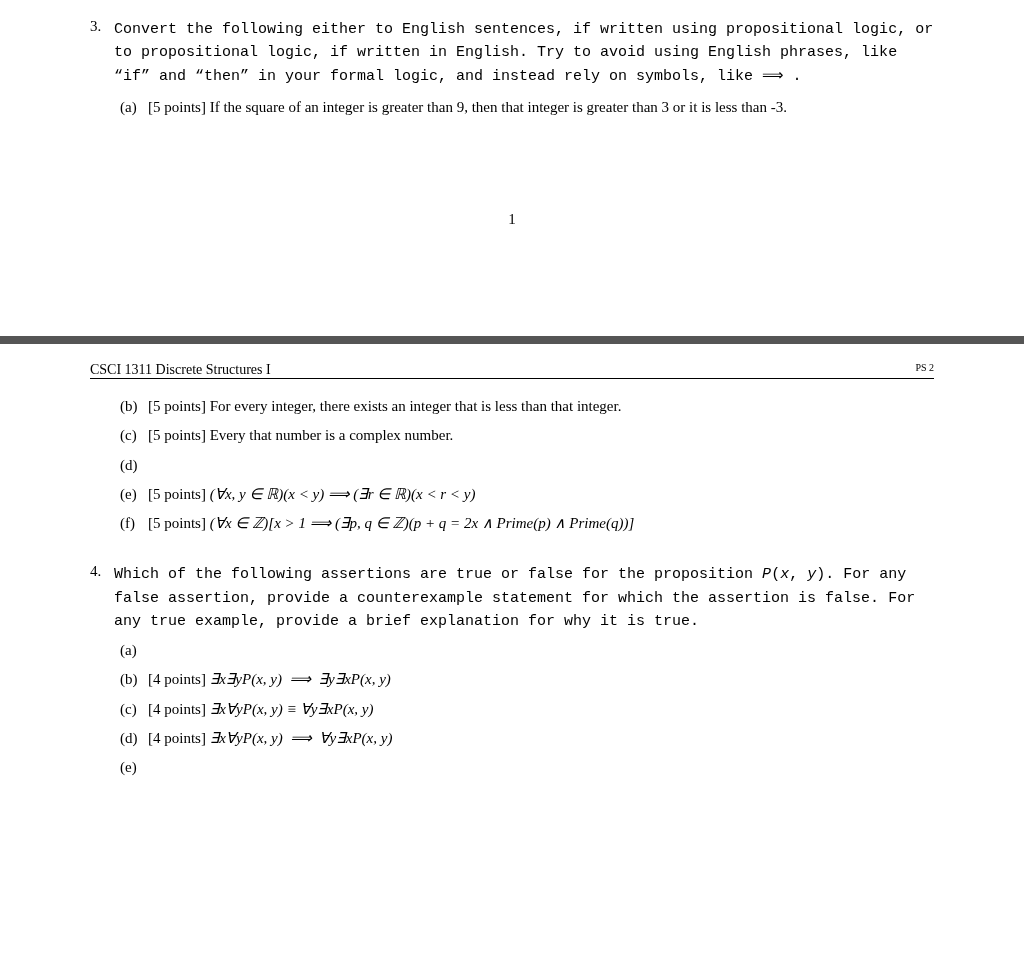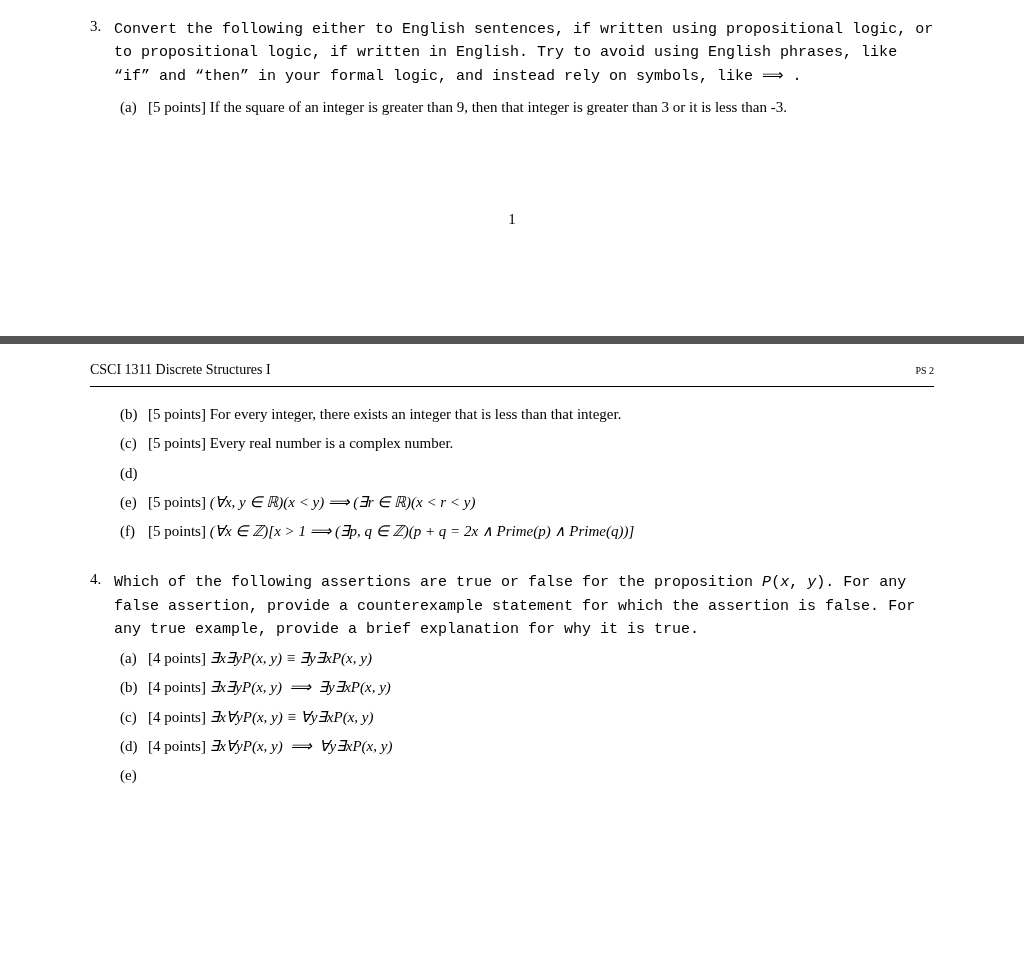--- a/index.html
+++ b/index.html
@@ -65,23 +65,23 @@
     }
 
     .page-bottom {
       background: #fff;
       padding: 18px 90px 30px 90px;
     }
 
     .header-row {
       display: flex;
       justify-content: space-between;
-      align-items: center;
+      align-items: flex-start;
       border-bottom: 1px solid #000;
-      padding-bottom: 8px;
+      padding-bottom: 0;
       margin-bottom: 16px;
     }
 
     .course-title {
       font-size: 14px;
     }
 
     .ps-label {
       font-size: 10px;
     }
@@ -139,21 +139,21 @@
       <span class="sub-label">(b)</span>
       <span>
         <span class="bold">[5 points]</span>
         <span> For every integer, there exists an integer that is less than that integer.</span>
       </span>
     </div>
     <div class="sub-item">
       <span class="sub-label">(c)</span>
       <span>
         <span class="bold">[5 points]</span>
-        <span> Every real number is a complex number.</span>
+        <span> Every that number is a complex number.</span>
       </span>
     </div>
     <div class="sub-item">
       <span class="sub-label">(d)</span>
     </div>
     <div class="sub-item">
       <span class="sub-label">(e)</span>
       <span>
         <span class="bold">[5 points]</span>
         <span class="math"> (∀<i>x</i>, <i>y</i> ∈ ℝ)(<i>x</i> &lt; <i>y</i>) ⟹ (∃<i>r</i> ∈ ℝ)(<i>x</i> &lt; <i>r</i> &lt; <i>y</i>)</span>
@@ -171,24 +171,20 @@
   <div class="spacer"></div>
 
   <div class="question-4">
     <div style="display:flex; gap:6px;">
       <span class="q-number">4.</span>
       <span class="q-text">Which of the following assertions are true or false for the proposition <i>P</i>(<i>x</i>, <i>y</i>).  For any false assertion, provide a counterexample statement for which the assertion is false.  For any true example, provide a brief explanation for why it is true.</span>
     </div>
 
     <div class="sub-item">
       <span class="sub-label">(a)</span>
-      <span>
-        <span class="bold">[4 points]</span>
-        <span class="math"> ∃<i>x</i>∃<i>y</i><i>P</i>(<i>x</i>, <i>y</i>) ≡ ∃<i>y</i>∃<i>x</i><i>P</i>(<i>x</i>, <i>y</i>)</span>
-      </span>
     </div>
     <div class="sub-item">
       <span class="sub-label">(b)</span>
       <span>
         <span class="bold">[4 points]</span>
         <span class="math"> ∃<i>x</i>∃<i>y</i><i>P</i>(<i>x</i>, <i>y</i>) &nbsp;⟹&nbsp; ∃<i>y</i>∃<i>x</i><i>P</i>(<i>x</i>, <i>y</i>)</span>
       </span>
     </div>
     <div class="sub-item">
       <span class="sub-label">(c)</span>

